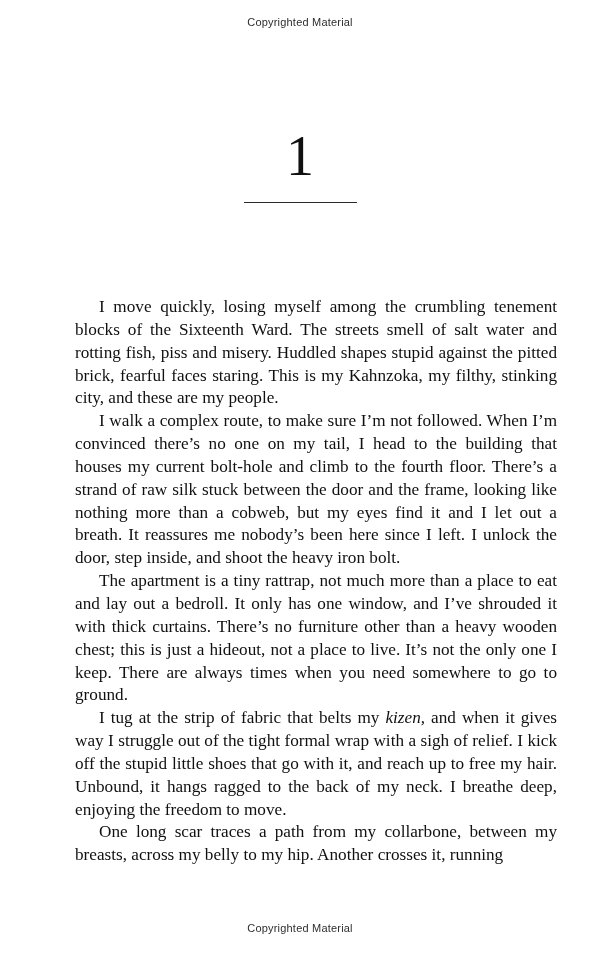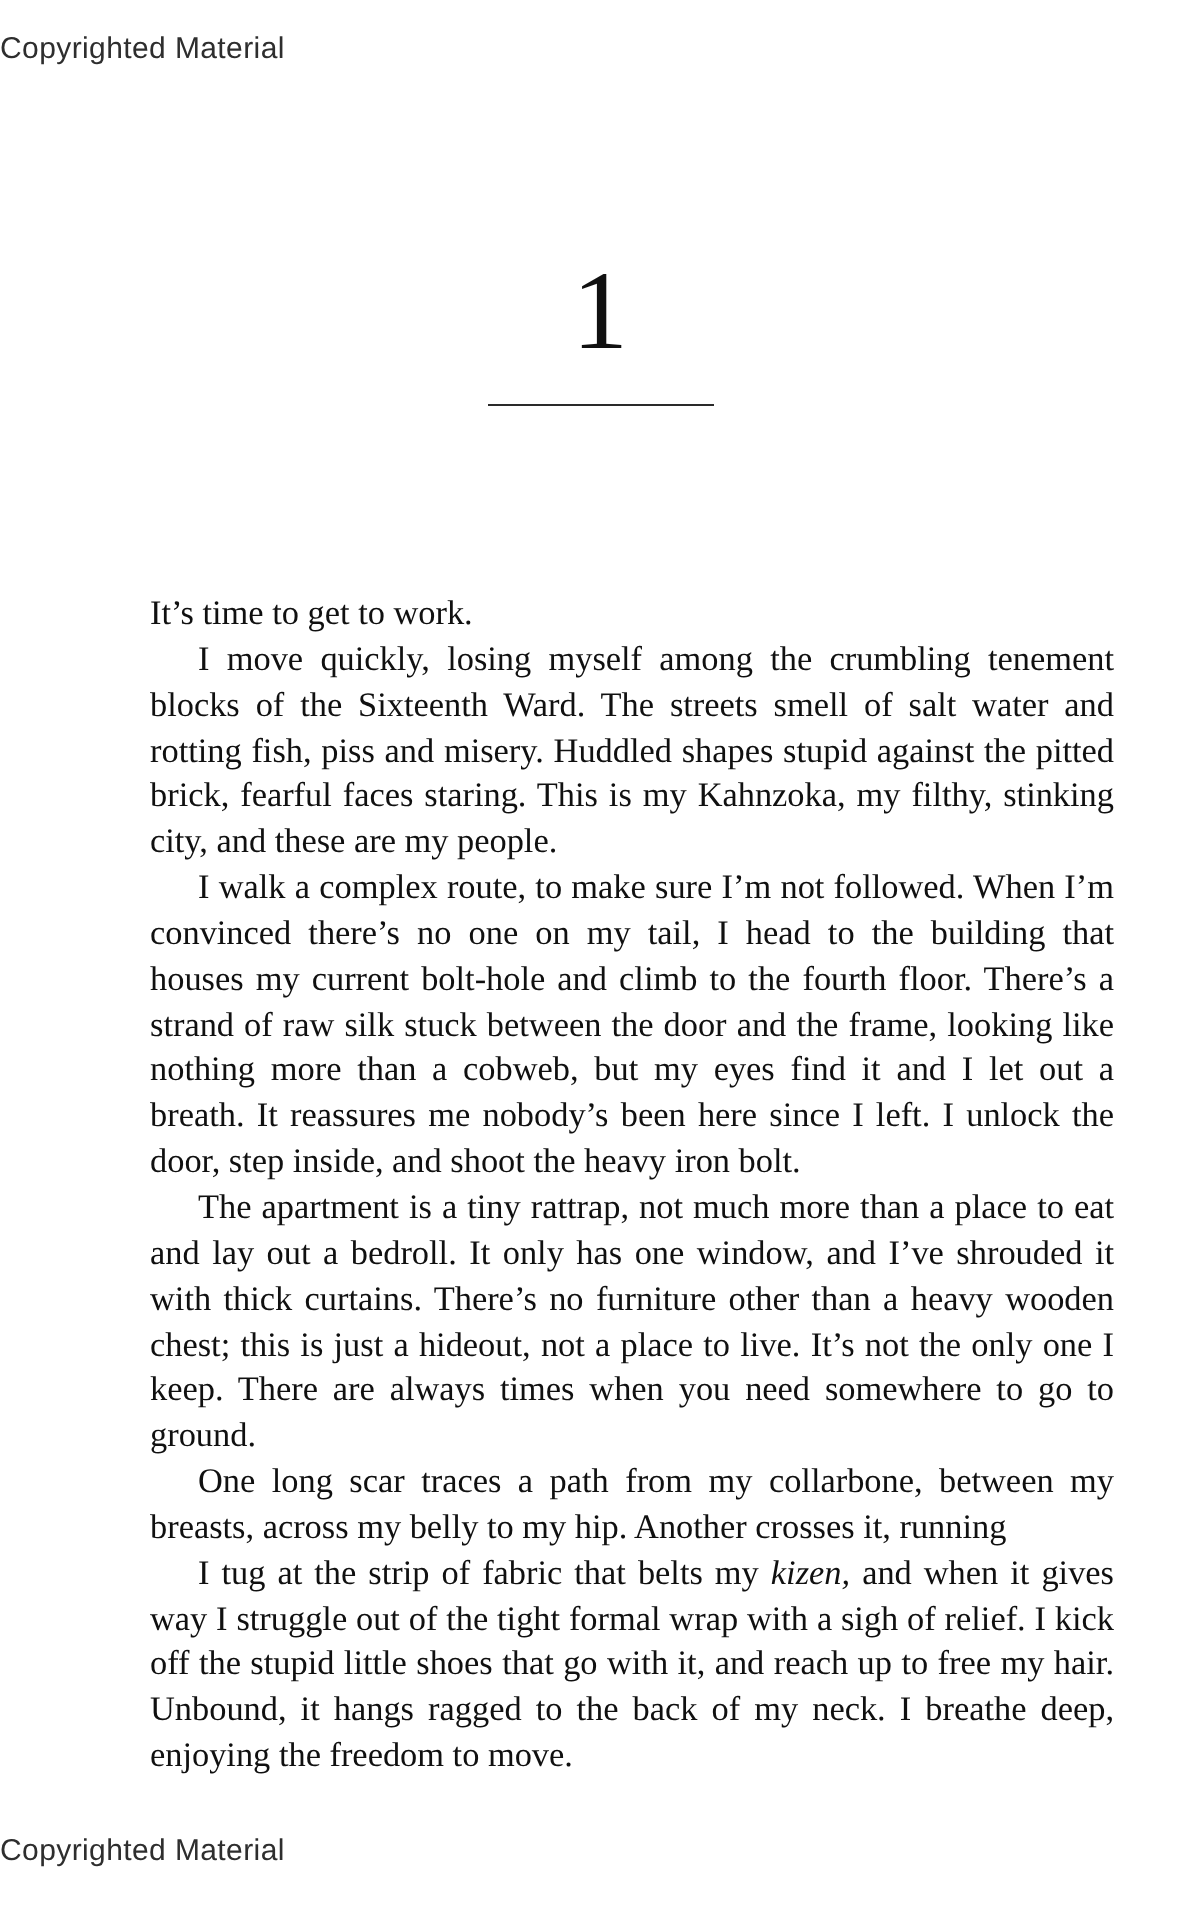--- a/index.html
+++ b/index.html
@@ -10,22 +10,23 @@
     height: 955px;
     margin: 0 auto;
     background: #ffffff;
     overflow: hidden;
     font-family: "Liberation Serif", serif;
   }
   .copyright {
     position: absolute;
     left: 0;
     width: 100%;
+    text-align: center;
     font-family: "Liberation Sans", sans-serif;
-    font-size: 15px;
+    font-size: 11px;
     color: #2e2e2e;
     letter-spacing: 0.2px;
   }
   .copyright.top { top: 16px; }
   .copyright.bottom { bottom: 21px; }
   .chapter { text-align: center; padding-top: 128px; }
   .chapter-number {
     font-size: 56px;
     line-height: 1;
     font-weight: 400;
@@ -54,23 +55,22 @@
 <div class="page">
 
   <div class="copyright top">Copyrighted Material</div>
 
   <div class="chapter">
     <div class="chapter-number">1</div>
     <div class="chapter-rule"></div>
   </div>
 
   <div class="text-block">
-      <p><span>It’s time to get to work.</span></p>
       <p class="indent"><span>I move quickly, losing myself among the crumbling tenement blocks of the Sixteenth Ward. The streets smell of salt water and rotting fish, piss and misery. Huddled shapes stupid against the pitted brick, fearful faces staring. This is my Kahnzoka, my filthy, stinking city, and these are my people.</span></p>
       <p class="indent"><span>I walk a complex route, to make sure I’m not followed. When I’m convinced there’s no one on my tail, I head to the building that houses my current bolt-hole and climb to the fourth floor. There’s a strand of raw silk stuck between the door and the frame, looking like nothing more than a cobweb, but my eyes find it and I let out a breath. It reassures me nobody’s been here since I left. I unlock the door, step inside, and shoot the heavy iron bolt.</span></p>
       <p class="indent"><span>The apartment is a tiny rattrap, not much more than a place to eat and lay out a bedroll. It only has one window, and I’ve shrouded it with thick curtains. There’s no furniture other than a heavy wooden chest; this is just a hideout, not a place to live. It’s not the only one I keep. There are always times when you need somewhere to go to ground.</span></p>
+      <p class="indent"><span>I tug at the strip of fabric that belts my </span><em>kizen,</em><span> and when it gives way I struggle out of the tight formal wrap with a sigh of relief. I kick off the stupid little shoes that go with it, and reach up to free my hair. Unbound, it hangs ragged to the back of my neck. I breathe deep, enjoying the freedom to move.</span></p>
       <p class="indent"><span>One long scar traces a path from my collarbone, between my breasts, across my belly to my hip. Another crosses it, running</span></p>
-      <p class="indent"><span>I tug at the strip of fabric that belts my </span><em>kizen,</em><span> and when it gives way I struggle out of the tight formal wrap with a sigh of relief. I kick off the stupid little shoes that go with it, and reach up to free my hair. Unbound, it hangs ragged to the back of my neck. I breathe deep, enjoying the freedom to move.</span></p>
     </div>
 
   <div class="copyright bottom">Copyrighted Material</div>
 
 </div>
 
 </body></html>

